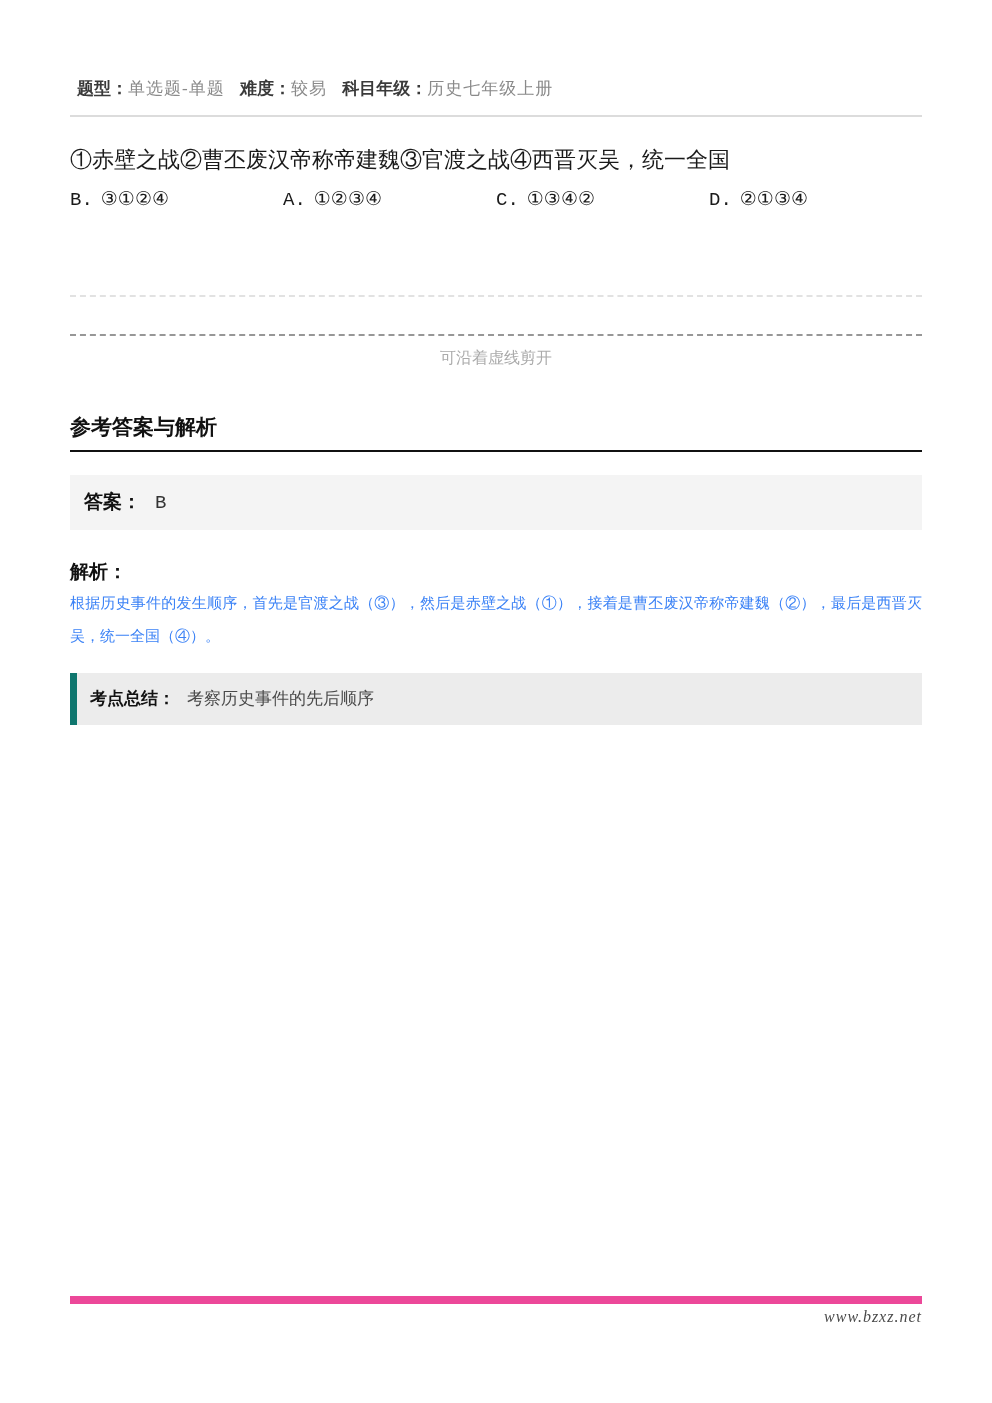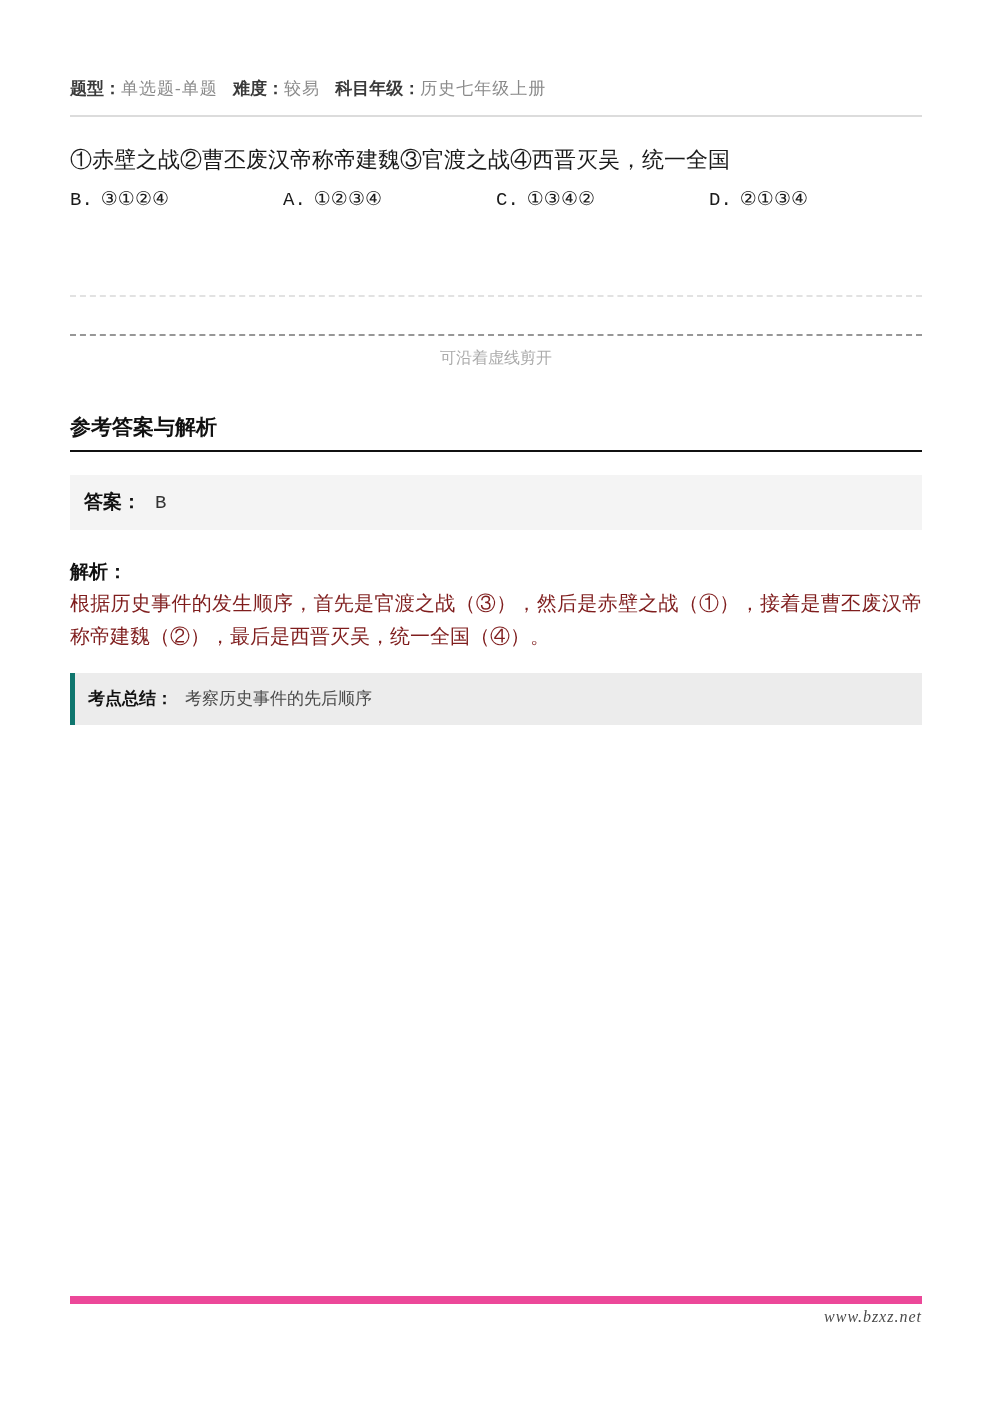--- a/index.html
+++ b/index.html
@@ -19,20 +19,21 @@
     padding: 0 70px;
   }
 
   
   .meta-row {
     padding-top: 78px;
     font-size: 17px;
     line-height: 22px;
     color: #8a8a8a;
     letter-spacing: 1px;
+    margin-left: 7px;
   }
   .meta-label {
     font-family: "Liberation Sans", "DejaVu Sans", sans-serif;
     font-weight: bold;
     color: #3a3a3a;
     letter-spacing: 0;
   }
   .meta-item { margin-right: 10px; }
   .meta-divider {
     border: none;
@@ -111,30 +112,30 @@
   .analysis-label {
     margin-top: 30px;
     font-family: "Liberation Sans", "DejaVu Sans", sans-serif;
     font-weight: bold;
     font-size: 19px;
     line-height: 24px;
     color: #111;
   }
   .analysis-text {
     margin-top: 3px;
-    font-size: 20px;
+    font-size: 15px;
     line-height: 33px;
-    color: #7f1d1d;
+    color: #3b82f6;
     text-align: justify;
   }
 
   .keypoint-box {
     margin-top: 20px;
     background: #ececec;
-    border-left: 5px solid #0f766e;
+    border-left: 7px solid #0f766e;
     padding: 14px 14px 14px 13px;
     font-size: 17px;
     line-height: 24px;
   }
   .keypoint-value {
     color: #4a4a4a;
     margin-left: 12px;
   }
 
   

